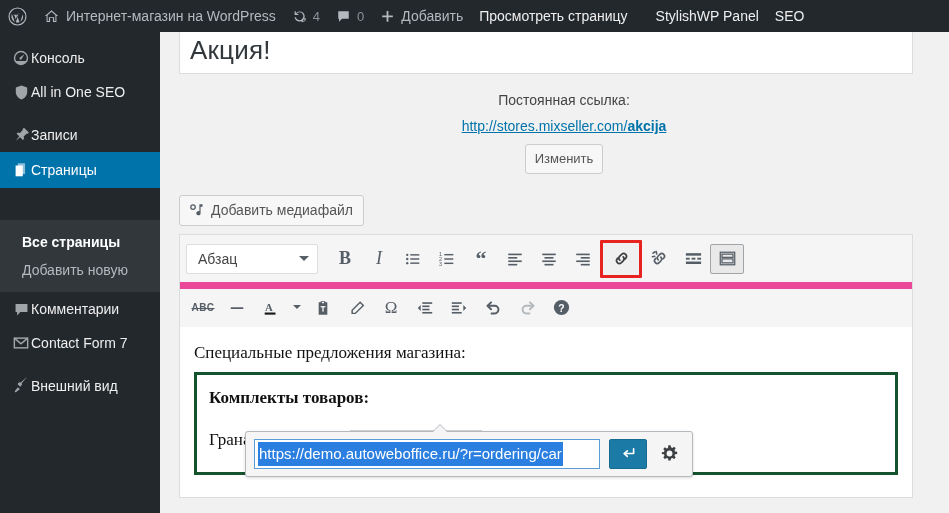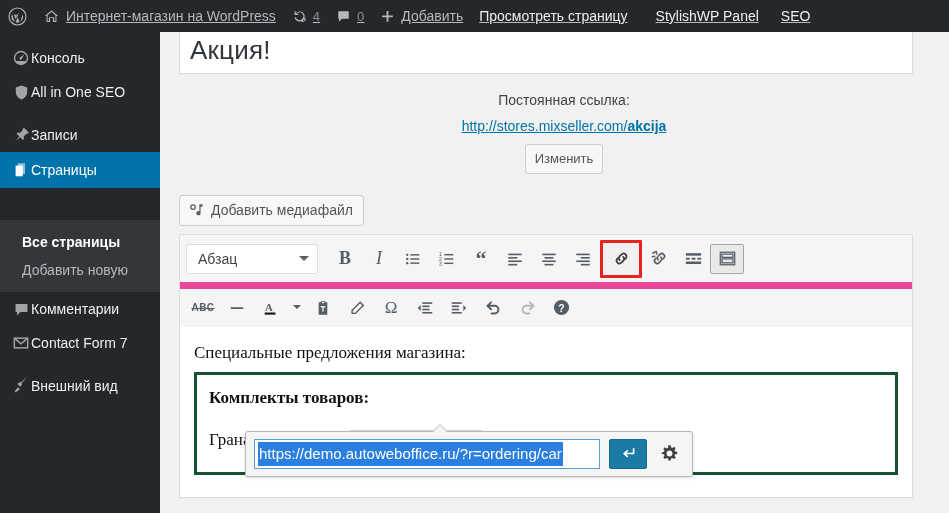--- a/index.html
+++ b/index.html
@@ -16,21 +16,20 @@
   #adminbar {
     position: absolute;
     top: 0; left: 0;
     width: 949px; height: 32px;
     background: #23282d;
     color: #b4b9be;
     display: flex;
     align-items: center;
     font-size: 14px;
     white-space: nowrap;
-    text-decoration: underline;
   }
   .ab-item {
     display: flex;
     align-items: center;
     height: 32px;
     padding: 0 8px;
     gap: 6px;
     color: #b4b9be;
   }
   .ab-item.text { color: #eee; }
@@ -345,21 +344,21 @@
     <span class="ab-icon">
       <svg width="15" height="15" viewBox="0 0 20 20" fill="#b4b9be">
         <path d="M8.8 2.8h2.4v5.9h5.9v2.4h-5.9v5.9H8.8v-5.9H2.9V8.7h5.9V2.8z"></path>
       </svg>
     </span>
     <span class="text">Добавить</span>
   </div>
 
   <div class="ab-item text">Просмотреть страницу</div>
   <div class="ab-item text" style="margin-left:12px">StylishWP Panel</div>
-  <div class="ab-item text" style="margin-left:6px">SEO</div>
+  <div class="ab-item text" style="">SEO</div>
 </div>
 
 <div id="sidebar">
 
   <div class="menu-item gap">
     <span class="micon">
       <svg width="18" height="18" viewBox="0 0 20 20" fill="currentColor">
         <path d="M10 2a8 8 0 1 0 0 16 8 8 0 0 0 0-16zm0 1.6a6.4 6.4 0 0 1 6.4 6.4 6.4 6.4 0 0 1-1 3.4H4.6a6.4 6.4 0 0 1-1-3.4A6.4 6.4 0 0 1 10 3.6zm3.6 2.1L9.2 9.1a1.3 1.3 0 1 0 1.5 1.9l3-5.3h-.1z"></path>
       </svg>
     </span>

